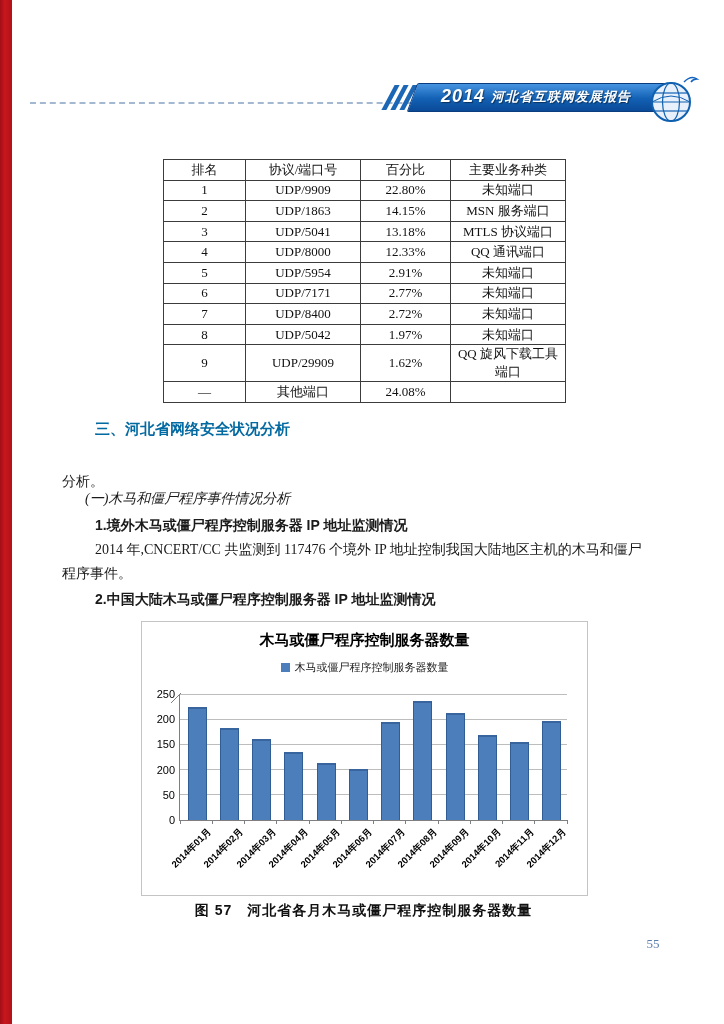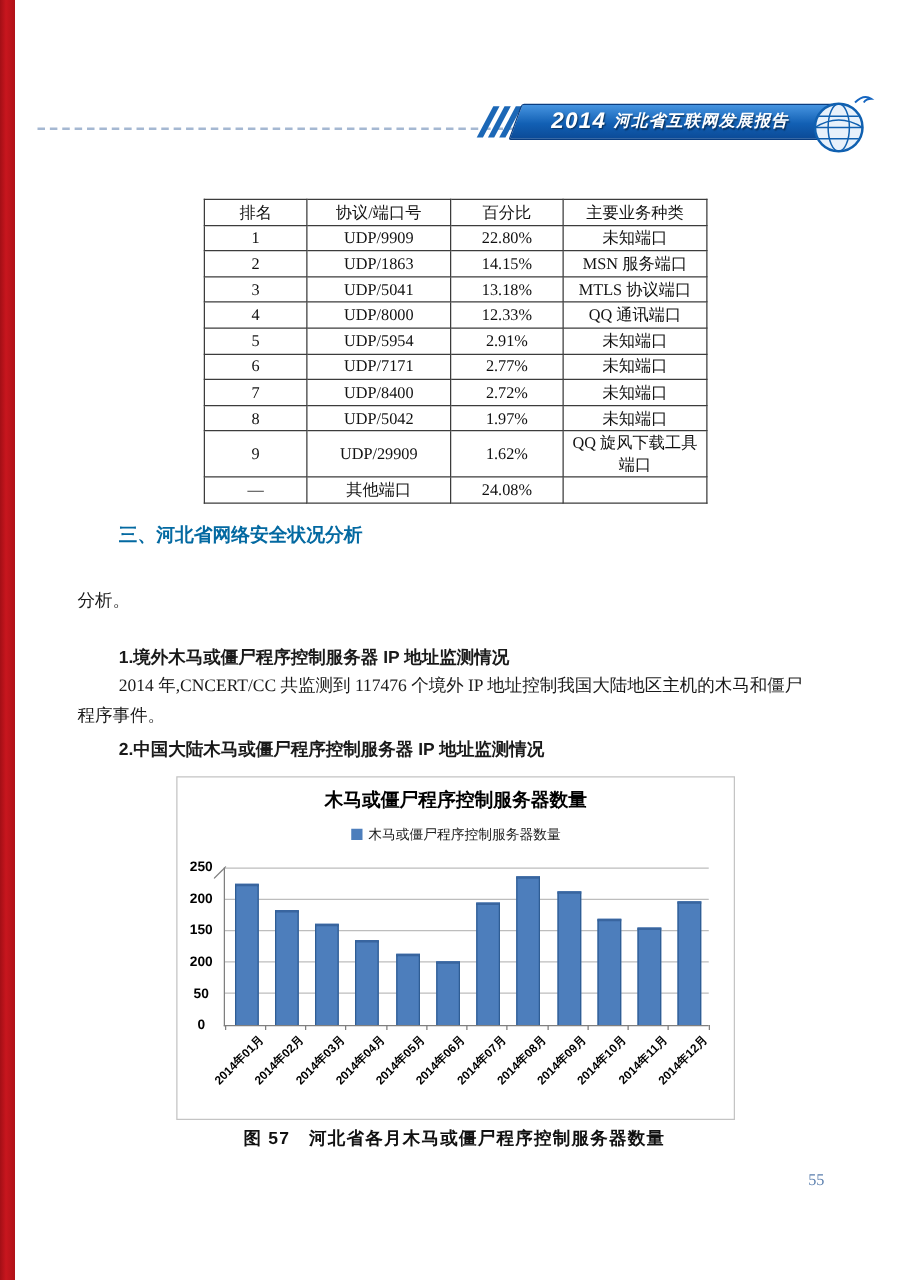--- a/index.html
+++ b/index.html
@@ -43,22 +43,22 @@
         border:1px solid #c4c4c4;background:#fff;
         font-family:"Liberation Sans","DejaVu Sans",sans-serif;}
   .ch-title{position:absolute;left:0;top:9px;width:100%;text-align:center;
         font-weight:bold;font-size:15px;color:#000;}
   .ch-legend{position:absolute;left:0;top:38px;width:100%;display:flex;justify-content:center;
         align-items:center;gap:5px;font-size:11px;color:#222;}
   .ch-legend .sq{width:9px;height:9px;display:inline-block;}
   .plot{position:absolute;left:37px;top:72px;width:387px;height:126px;
         border-left:1px solid #7f7f7f;border-bottom:1px solid #7f7f7f;}
   .grid{position:absolute;left:0;width:100%;height:1px;background:#bdbdbd;}
-  .ylab{position:absolute;left:-33px;width:28px;text-align:center;
-        font-size:11px;font-weight:bold;color:#000;}
+  .ylab{position:absolute;left:-33px;width:28px;text-align:right;
+        font-size:11px;font-weight:normal;color:#000;}
   .bar{position:absolute;bottom:0;width:17px;background:#4d7ebc;
         border:1px solid #2f5d94;border-bottom:none;border-top:2px solid #39659f;}
   .xtick{position:absolute;top:100%;width:1px;height:4px;background:#7f7f7f;}
   .xlab{position:absolute;top:calc(100% + 6px);font-size:9.5px;font-weight:bold;color:#000;
         white-space:nowrap;transform:translateX(-100%) rotate(-45deg);transform-origin:100% 0;}
   .diag{position:absolute;left:-9px;top:-1px;width:10px;height:10px;}
   .fig-caption{position:absolute;left:141px;top:902px;width:445px;text-align:center;
         font-weight:bold;font-size:14px;letter-spacing:1px;color:#111;
         font-family:"Liberation Sans","DejaVu Sans",sans-serif;}
   .page-num{position:absolute;left:638px;top:936px;width:30px;text-align:center;
@@ -168,20 +168,21 @@
           <td>—</td>
           <td>其他端口</td>
           <td>24.08%</td>
           <td></td>
         </tr>
       </tbody>
   </table>
 
   <div class="t sec-heading">三、河北省网络安全状况分析</div>
   <div class="t p1b">分析。</div>
+  <div class="t sub1">(一)木马和僵尸程序事件情况分析</div>
   <div class="t it1 bold-item">1.境外木马或僵尸程序控制服务器 IP 地址监测情况</div>
   <div class="t p2a">2014 年,CNCERT/CC 共监测到 117476 个境外 IP 地址控制我国大陆地区主机的木马和僵尸</div>
   <div class="t p2b">程序事件。</div>
   <div class="t it2 bold-item">2.中国大陆木马或僵尸程序控制服务器 IP 地址监测情况</div>
 
   <div class="chart-box">
     <div class="ch-title">木马或僵尸程序控制服务器数量</div>
     <div class="ch-legend">
       <span class="sq" style="background: rgb(77, 126, 188);"></span>
       <span>木马或僵尸程序控制服务器数量</span>

